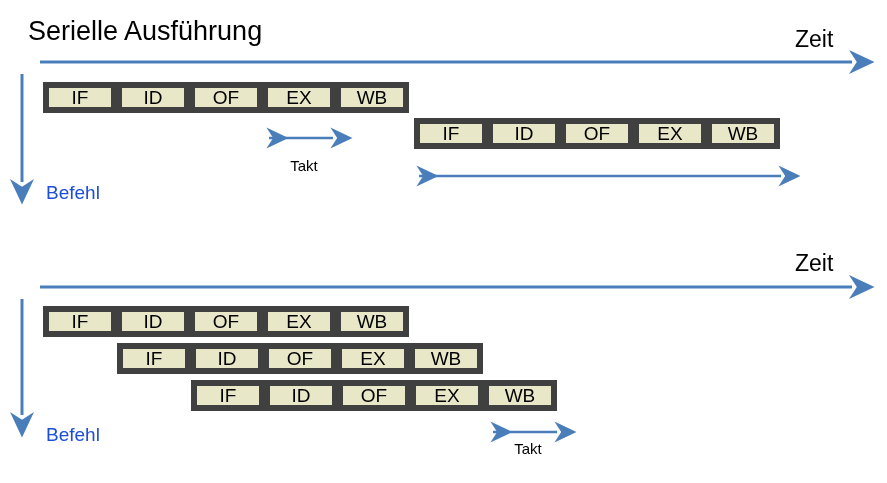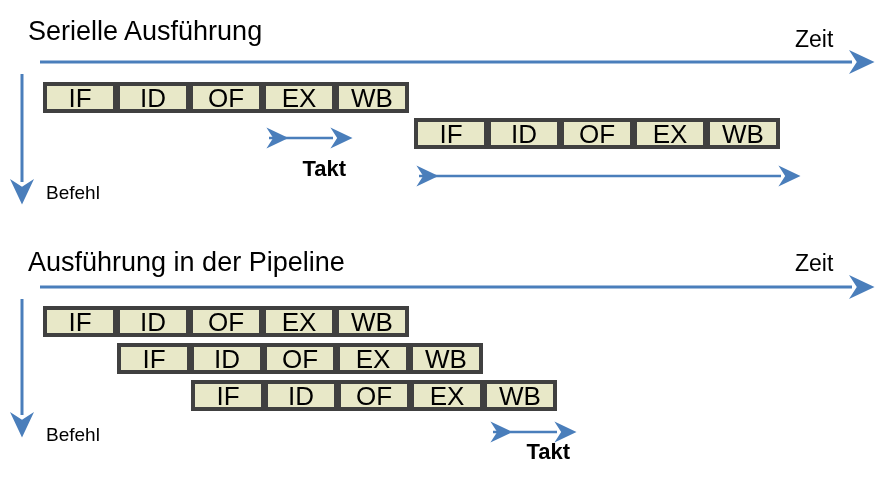--- a/index.html
+++ b/index.html
@@ -38,53 +38,52 @@
     font-size: 23px;
     color: #000;
     white-space: nowrap;
     line-height: 1;
   }
 
   
   .befehl-label {
     position: absolute;
     font-size: 19px;
-    color: #000000;
+    color: #1d4ed8;
     white-space: nowrap;
     line-height: 1;
   }
 
   
   .measure-label {
     position: absolute;
-    font-size: 22px;
-    color: #000;
-    white-space: nowrap;
-    line-height: 1;
-    text-align: right;
-    font-weight: bold;
+    font-size: 15px;
+    color: #000;
+    white-space: nowrap;
+    line-height: 1;
+    text-align: center;
   }
 
   
   .stage-row {
     position: absolute;
     display: flex;
     height: 31px;
   }
   .stage-cell {
     width: 74px;
     height: 31px;
     box-sizing: border-box;
     background: #e8e8c8;
-    border: 4px solid #404040;
+    border: 6px solid #404040;
     margin-left: -1px;
     display: flex;
     align-items: center;
     justify-content: center;
-    font-size: 26px;
+    font-size: 19px;
     color: #000;
     line-height: 1;
   }
   .stage-cell:first-child {
     margin-left: 0;
   }
 
   
   .arrow-svg {
     position: absolute;
@@ -156,21 +155,20 @@
         <path d="M0,0.5 L8.5,4.5 L0,8.5 L2.6,4.5 Z" fill="#4A7EBB"></path>
       </marker>
       <marker id="ah-l3" markerWidth="9" markerHeight="9" refX="1" refY="4.5" orient="auto" markerUnits="strokeWidth">
         <path d="M0,0.5 L8.5,4.5 L0,8.5 L2.6,4.5 Z" fill="#4A7EBB"></path>
       </marker>
     </defs>
     <line x1="7" y1="8" x2="369" y2="8" stroke="#4A7EBB" stroke-width="2.6" marker-end="url(#ah-r3)" marker-start="url(#ah-l3)"></line>
   </svg>
 
 
-  <div class="section-title" style="left:28px; top:249px;">Ausführung in der Pipeline</div>
 
   <div class="zeit-label" style="left:795px; top:252px;">Zeit</div>
 
   <svg class="arrow-svg" style="left:40px; top:279px;" width="825" height="16">
     <defs>
       <marker id="ah-right-4" markerWidth="9" markerHeight="9" refX="1" refY="4.5" orient="auto" markerUnits="strokeWidth">
         <path d="M0,0.5 L8.5,4.5 L0,8.5 L2.6,4.5 Z" fill="#4A7EBB"></path>
       </marker>
     </defs>
     <line x1="0" y1="8" x2="812" y2="8" stroke="#4A7EBB" stroke-width="3" marker-end="url(#ah-right-4)"></line>

